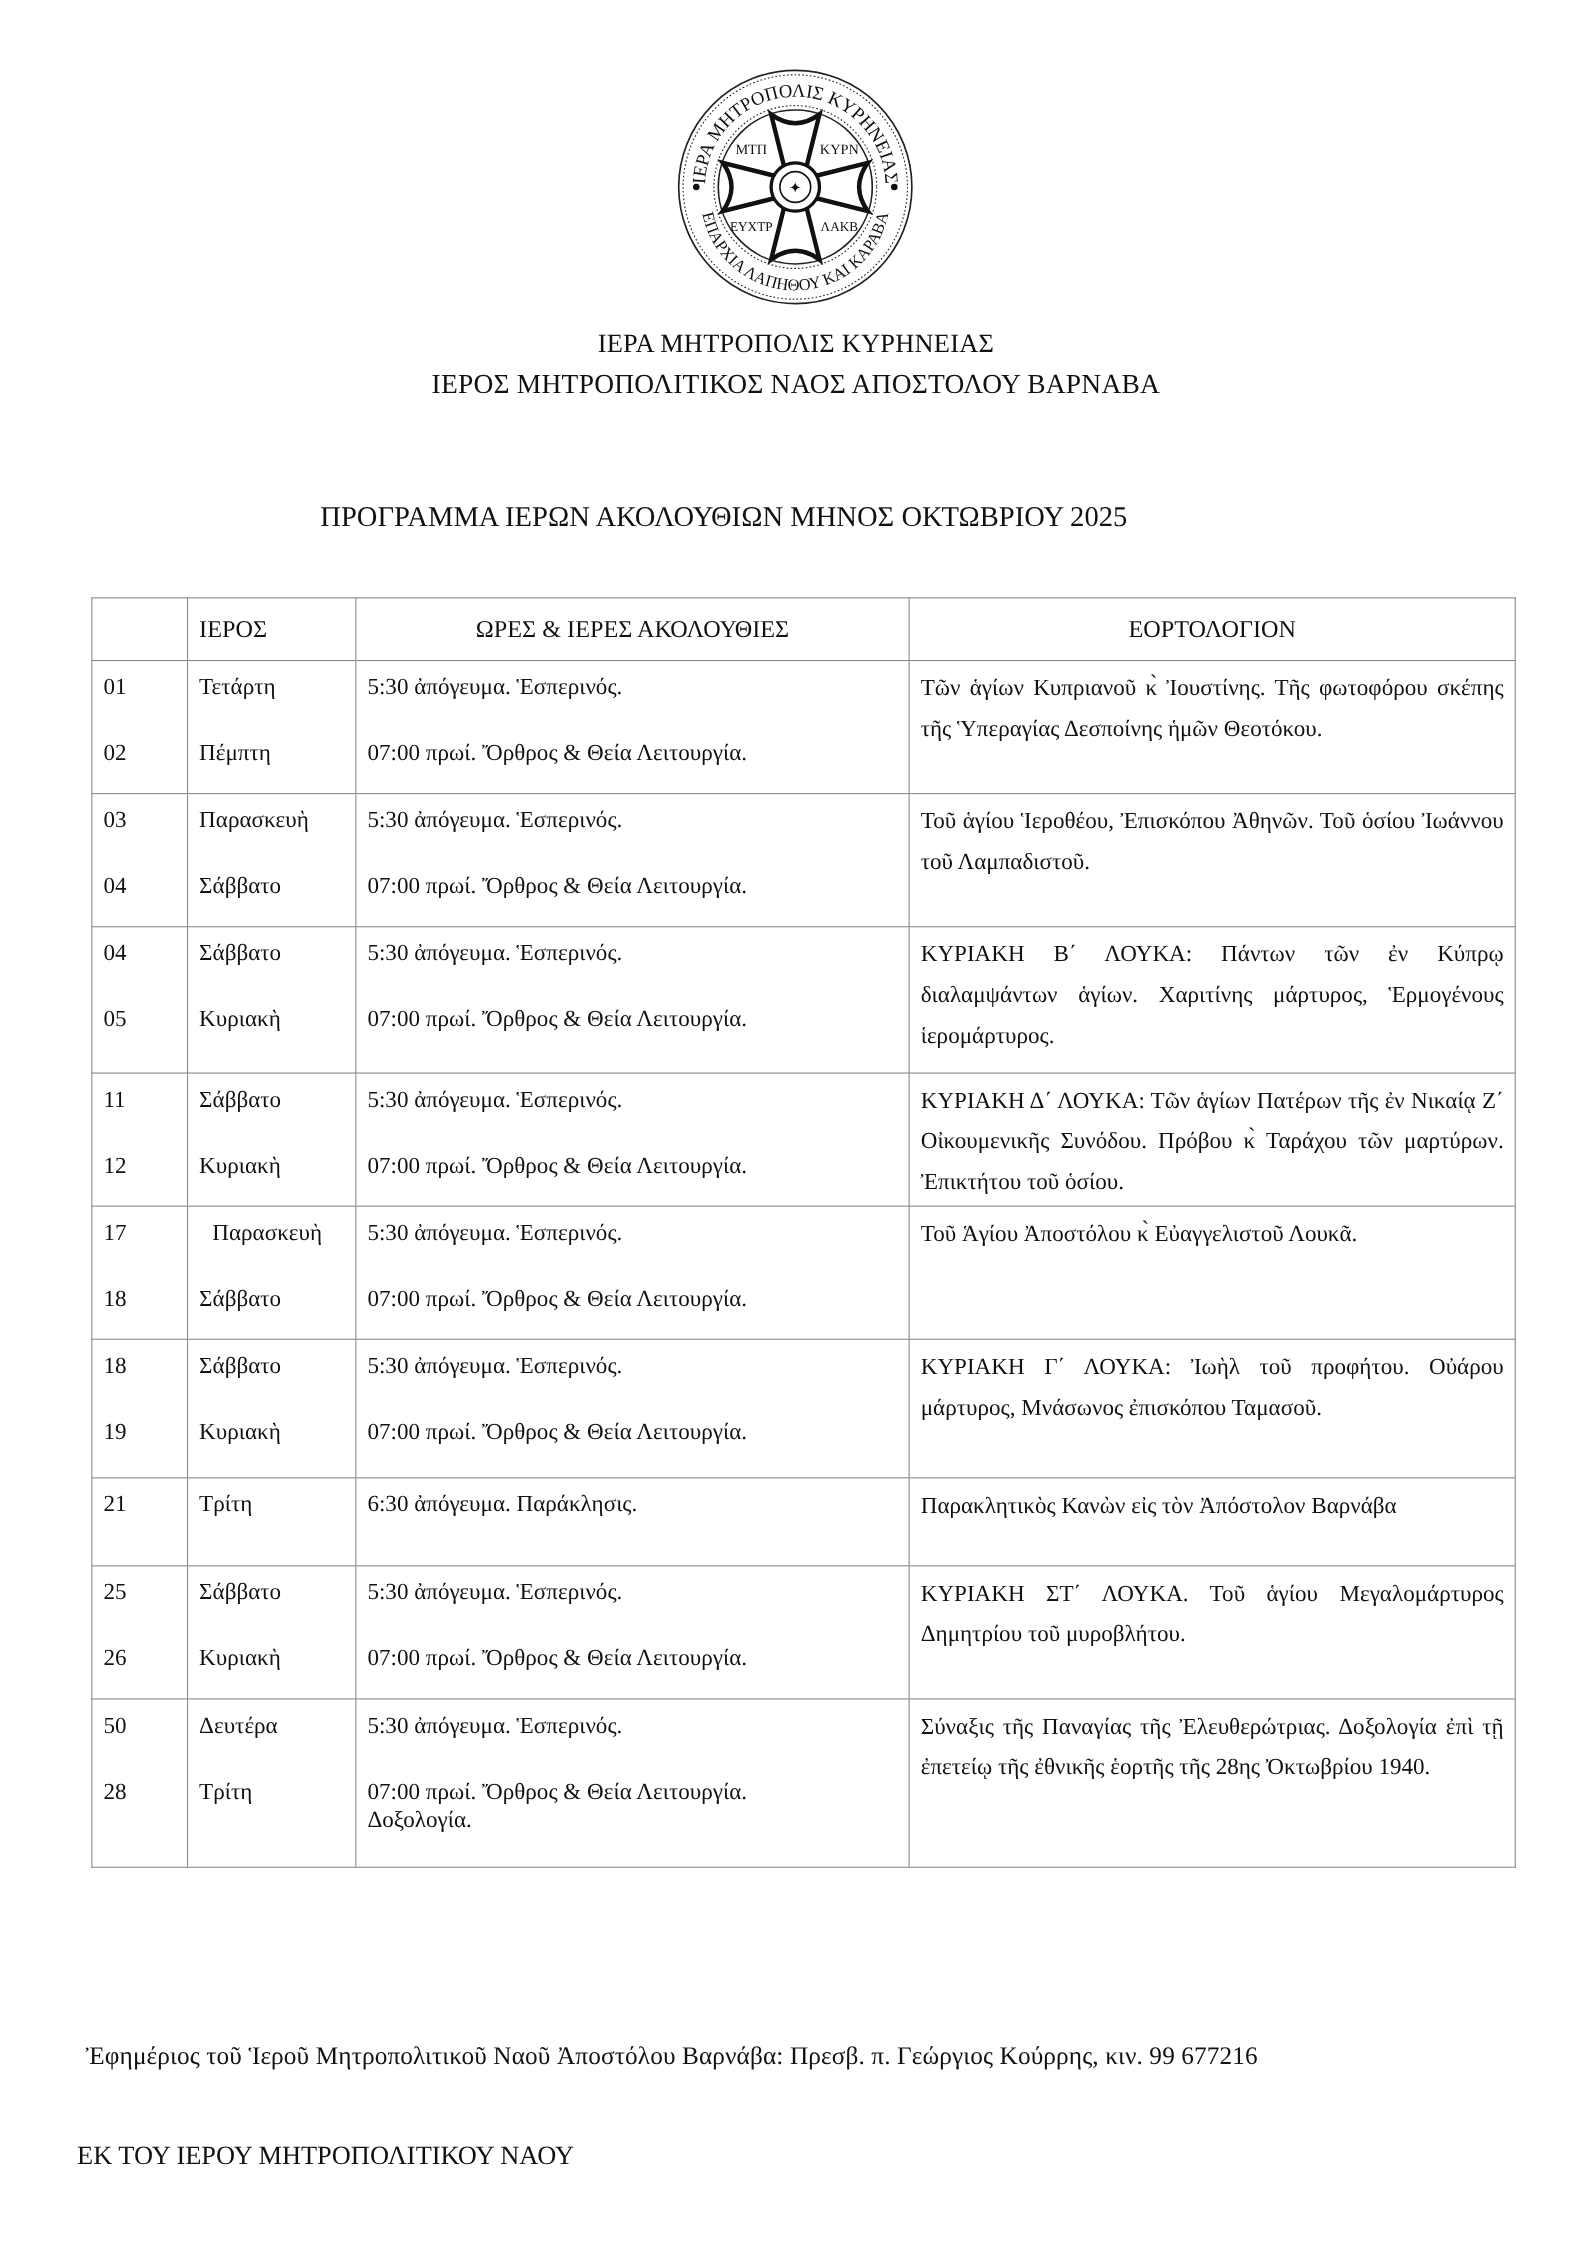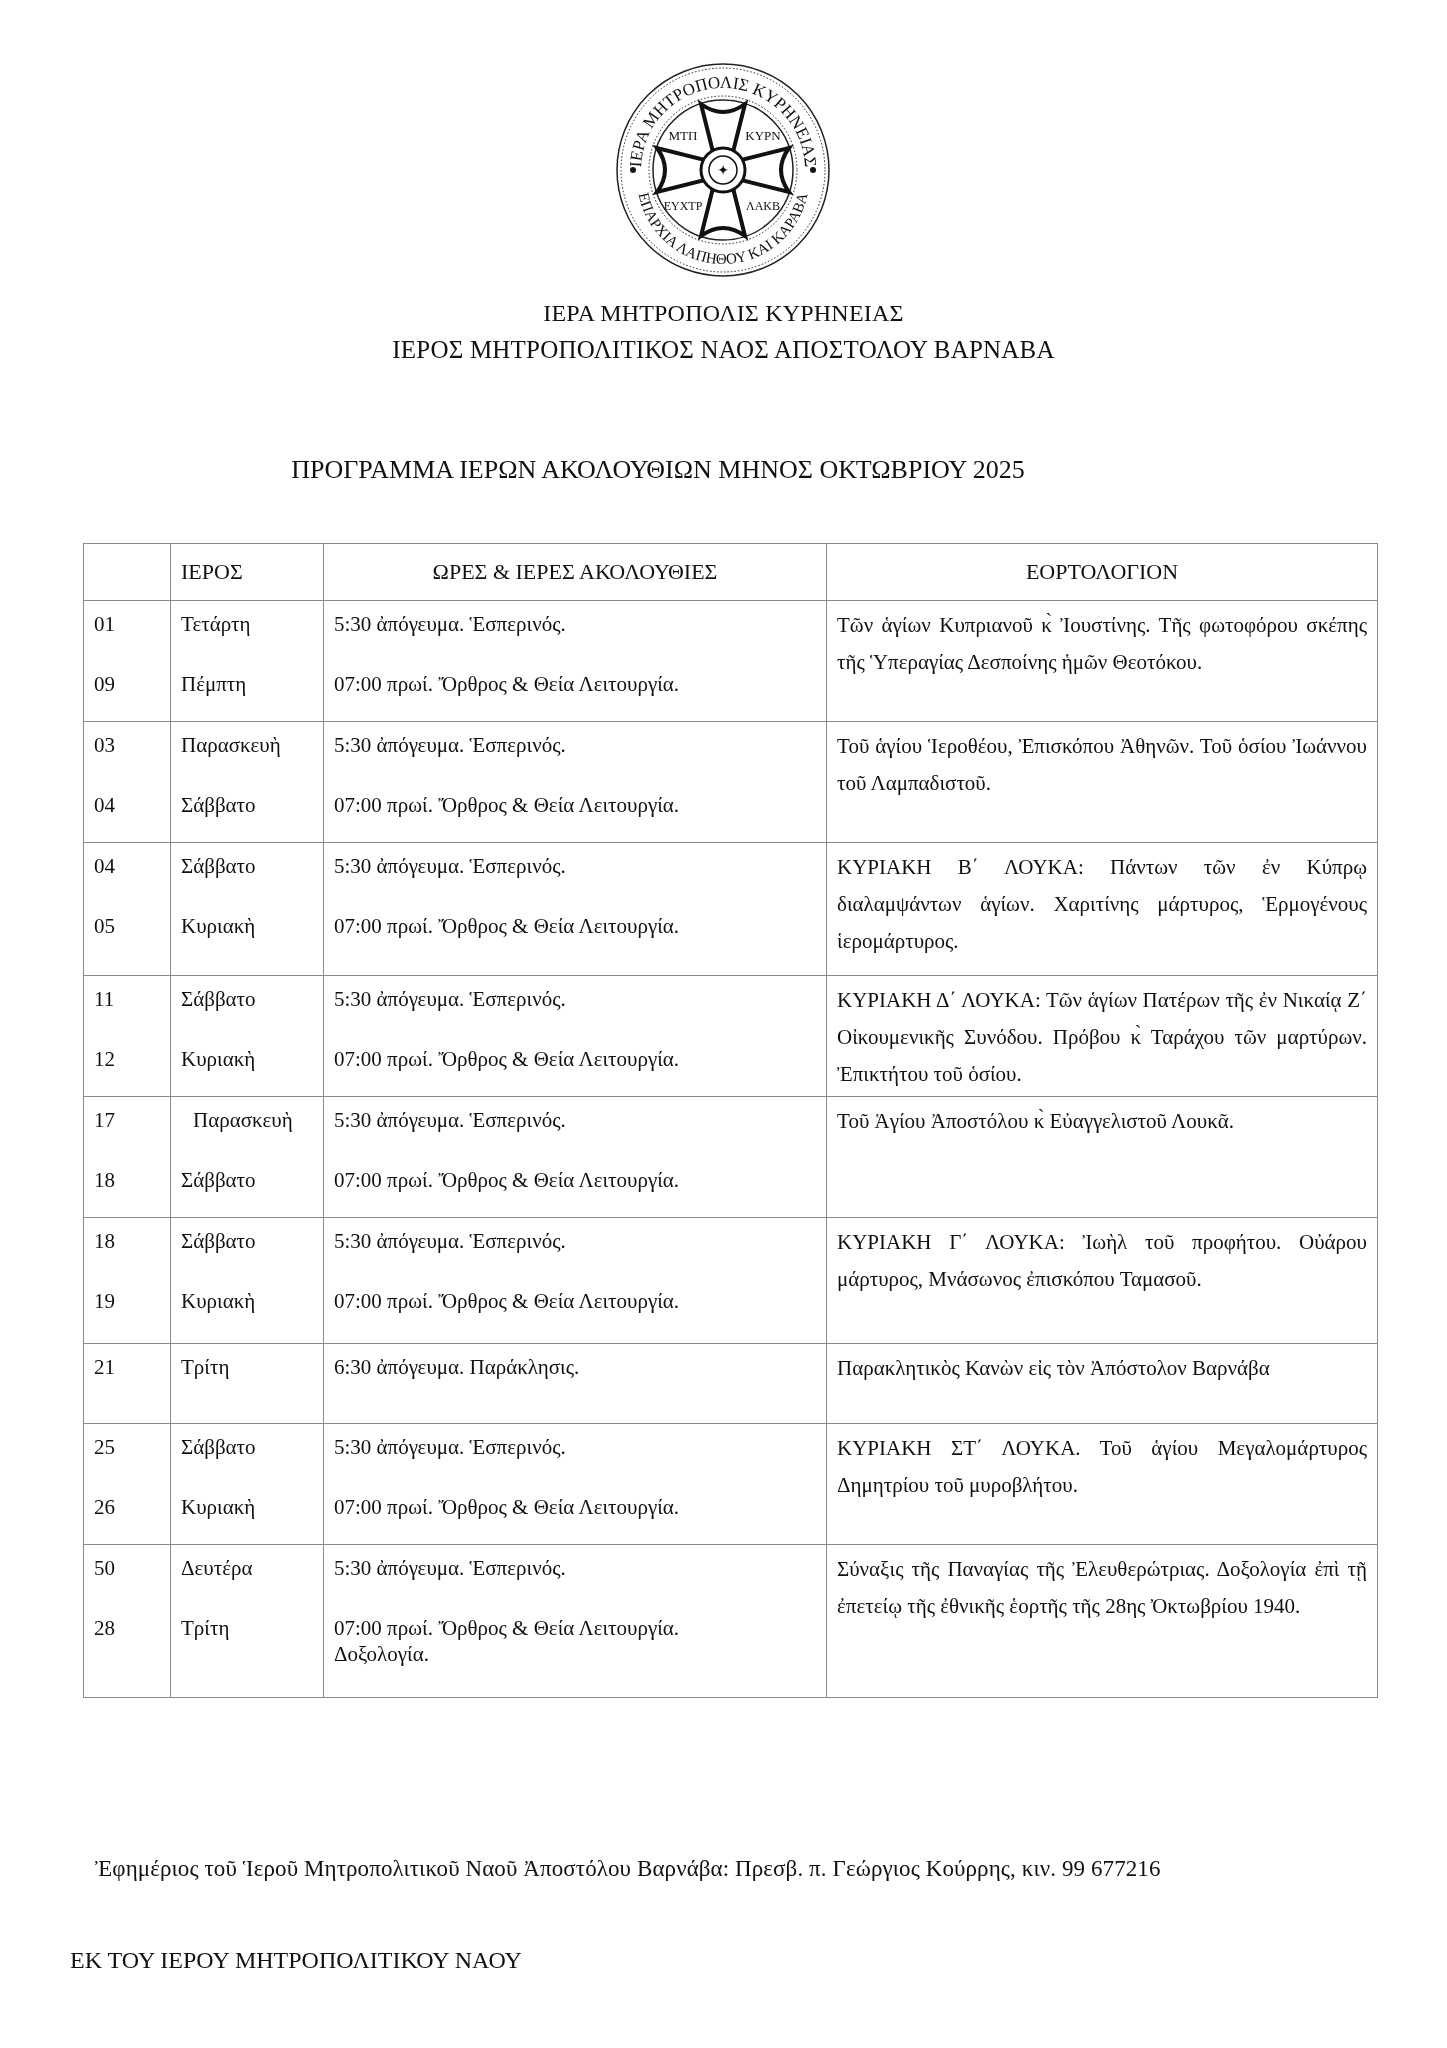--- a/index.html
+++ b/index.html
@@ -13,21 +13,21 @@
   table.sched { position:absolute; left:83px; top:543px; width:1294px; border-collapse:collapse; font-size:21px; table-layout:fixed; }
   table.sched td, table.sched th { border:1.5px solid #8a8a8a; vertical-align:top; padding:0; font-weight:normal; }
   table.sched th { height:56px; vertical-align:middle; font-size:22px; }
   .c0 { width:87px; } .c1 { width:153px; } .c2 { width:503px; } .c3 { width:551px; }
   .line { display:block; height:60px; line-height:46px; }
   .line2 { display:block; height:30px; line-height:30px; }
   .pad { padding-left:10px !important; }
   .pad2 { padding-left:12px !important; }
   .feast { padding:6px 10px 0 10px !important; line-height:37px; text-align:justify; }
   .center { text-align:center; }
-  .footer { position:absolute; left:95px; top:1856px; font-size:23px; letter-spacing:0.1px; }
+  .footer { position:absolute; left:78px; top:1856px; font-size:23px; letter-spacing:0.1px; }
   .closing { position:absolute; left:70px; top:1947px; font-size:24px; }
 </style>
 </head>
 <body>
 
 <svg class="seal" viewBox="0 0 220 220">
   <defs>
     <path id="arcTop" d="M 28 110 A 82 82 0 0 1 192 110"></path>
     <path id="arcBot" d="M 24 118 A 86 86 0 0 0 196 118"></path>
   </defs>
@@ -73,21 +73,21 @@
       <th class="pad" style="text-align:left;">ΙΕΡΟΣ</th>
       <th class="center">ΩΡΕΣ &amp; ΙΕΡΕΣ ΑΚΟΛΟΥΘΙΕΣ</th>
       <th class="center">ΕΟΡΤΟΛΟΓΙΟΝ</th>
     </tr>
   </thead>
   <tbody>
 
     <tr style="height:113px;">
       <td class="pad">
           <span class="line">01</span>
-          <span class="line">09</span>
+          <span class="line">02</span>
         </td>
       <td class="pad">
           <span class="line">Τετάρτη</span>
           <span class="line">Πέμπτη</span>
         </td>
       <td class="pad">
           <span class="line">5:30 ἀπόγευμα. Ἑσπερινός.</span>
           <span class="line">07:00 πρωί. Ὄρθρος &amp; Θεία Λειτουργία.</span>
         </td>
       <td class="feast">Τῶν ἁγίων Κυπριανοῦ κ̀ Ἰουστίνης. Τῆς φωτοφόρου σκέπης τῆς Ὑπεραγίας Δεσποίνης ἡμῶν Θεοτόκου.</td>

